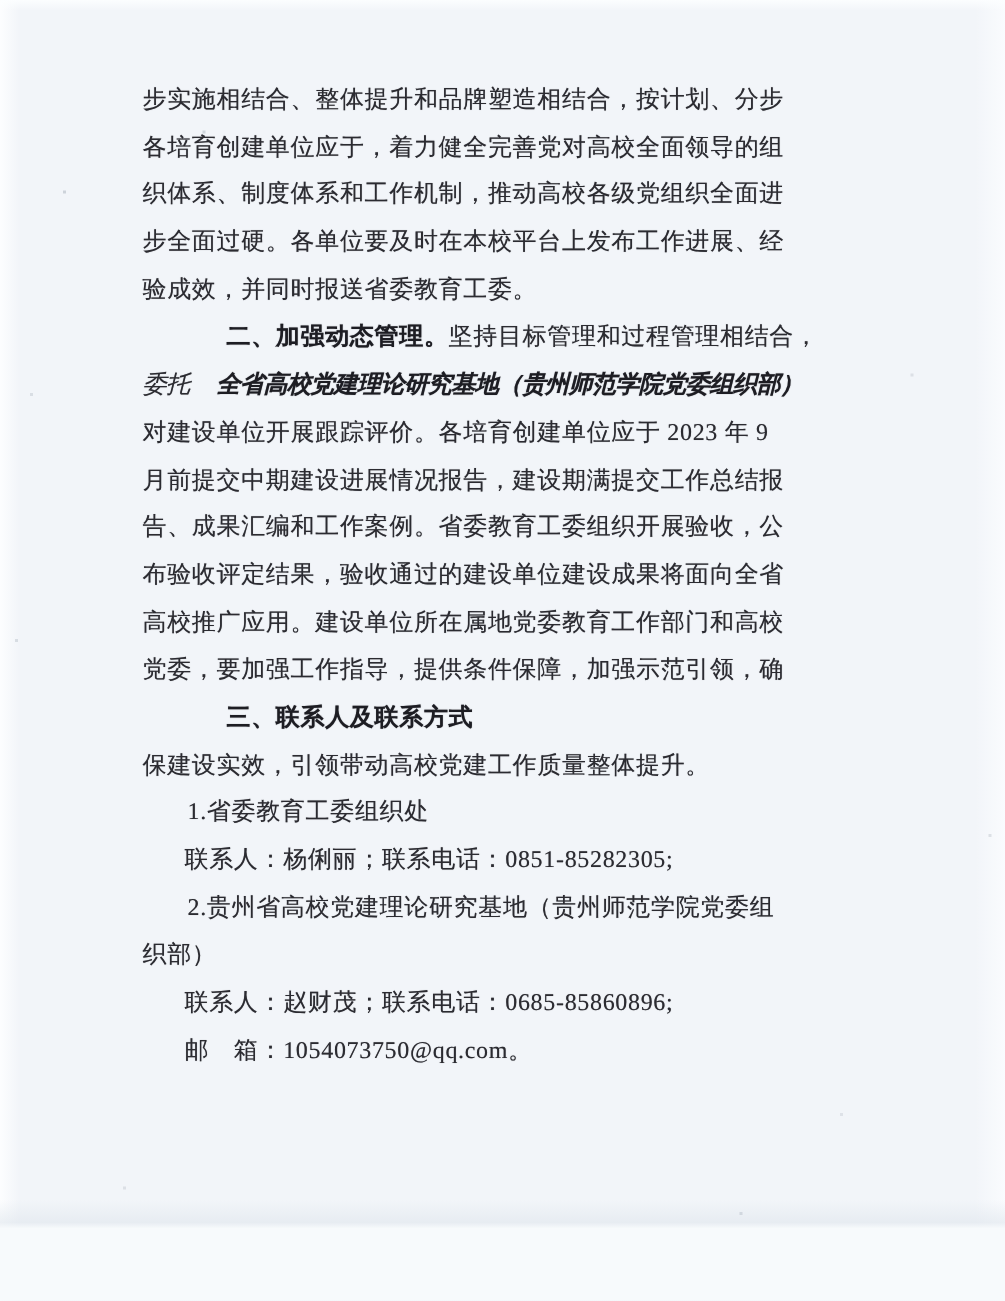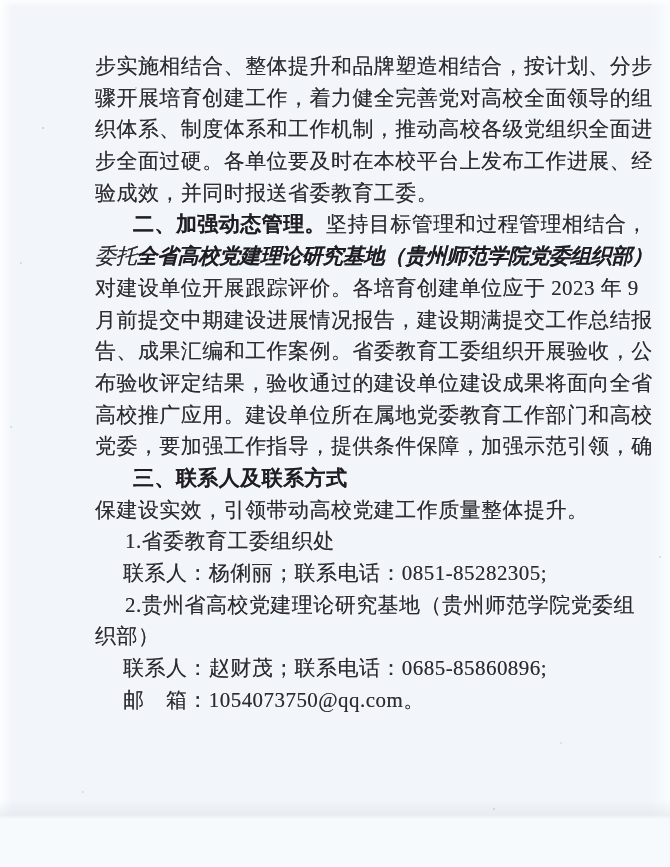--- a/index.html
+++ b/index.html
@@ -54,49 +54,50 @@
       560px 742px 0 0 rgba(120,132,146,0.16),
       82px 791px 0 0 rgba(120,132,146,0.18),
       493px 808px 0 0 rgba(120,132,146,0.22);
   }
   .doc {
     position: absolute;
     left: 95px;
     top: 51px;
     width: 486px;
     color: #2b2b31;
-    font-size: 21px;
+    font-size: 16px;
     letter-spacing: 0.45px;
     text-shadow: 0 0 0.5px rgba(43,43,49,0.55);
   }
   .ln {
     height: 31.7px;
     line-height: 31.7px;
     white-space: nowrap;
   }
   .ind-h { padding-left: 38px; }  
   .ind-n { padding-left: 30px; }  
   .ind-c { padding-left: 28px; }  
   .tight { letter-spacing: -0.35px; font-style: italic; } 
   .b {
     font-weight: bold;
     color: #1d1d23;
     text-shadow: 0 0 0.6px rgba(25,25,32,0.6);
+    margin-left: 18px;
   }
 </style>
 </head>
 <body>
 
 <div class="page">
   <div class="bottom-band"></div>
   <div class="noise"></div>
 
   <div class="doc">
     <div class="ln"><span>步实施相结合、整体提升和品牌塑造相结合，按计划、分步</span></div>
-    <div class="ln"><span>骤开展培育创建工作，着力健全完善党对高校全面领导的组</span></div>
+    <div class="ln"><span>各培育创建单位应于，着力健全完善党对高校全面领导的组</span></div>
     <div class="ln"><span>织体系、制度体系和工作机制，推动高校各级党组织全面进</span></div>
     <div class="ln"><span>步全面过硬。各单位要及时在本校平台上发布工作进展、经</span></div>
     <div class="ln"><span>验成效，并同时报送省委教育工委。</span></div>
 
     <div class="ln ind-h"><span class="b">二、加强动态管理。</span><span>坚持目标管理和过程管理相结合，</span></div>
     <div class="ln tight"><span>委托</span><span class="b">全省高校党建理论研究基地（贵州师范学院党委组织部）</span></div>
 
     <div class="ln"><span>对建设单位开展跟踪评价。各培育创建单位应于 2023 年 9</span></div>
     <div class="ln"><span>月前提交中期建设进展情况报告，建设期满提交工作总结报</span></div>
     <div class="ln"><span>告、成果汇编和工作案例。省委教育工委组织开展验收，公</span></div>

